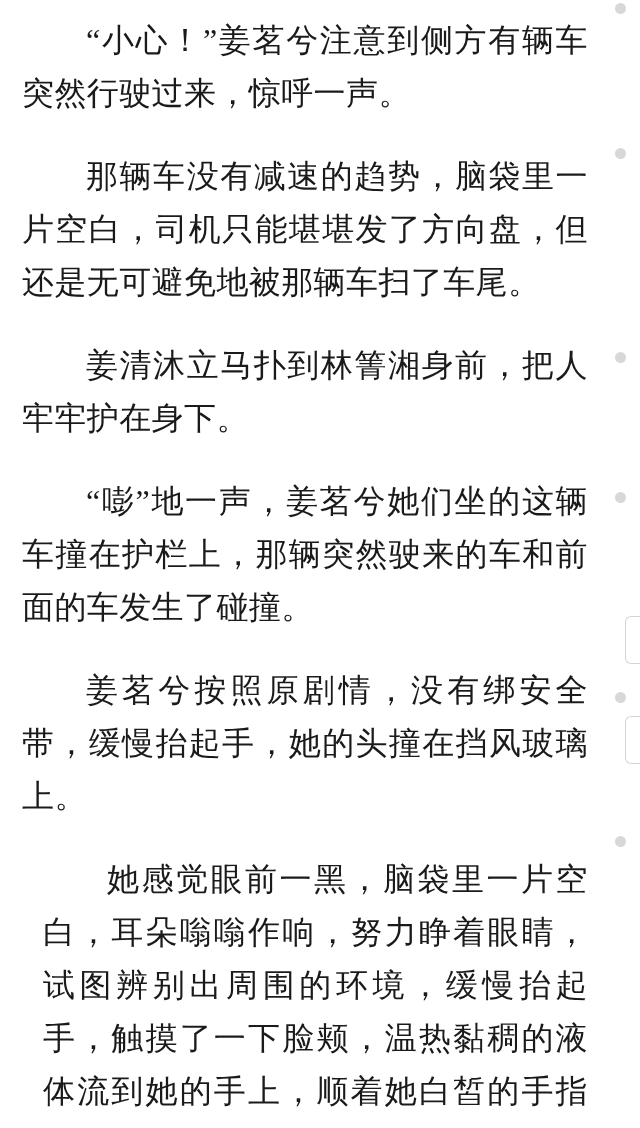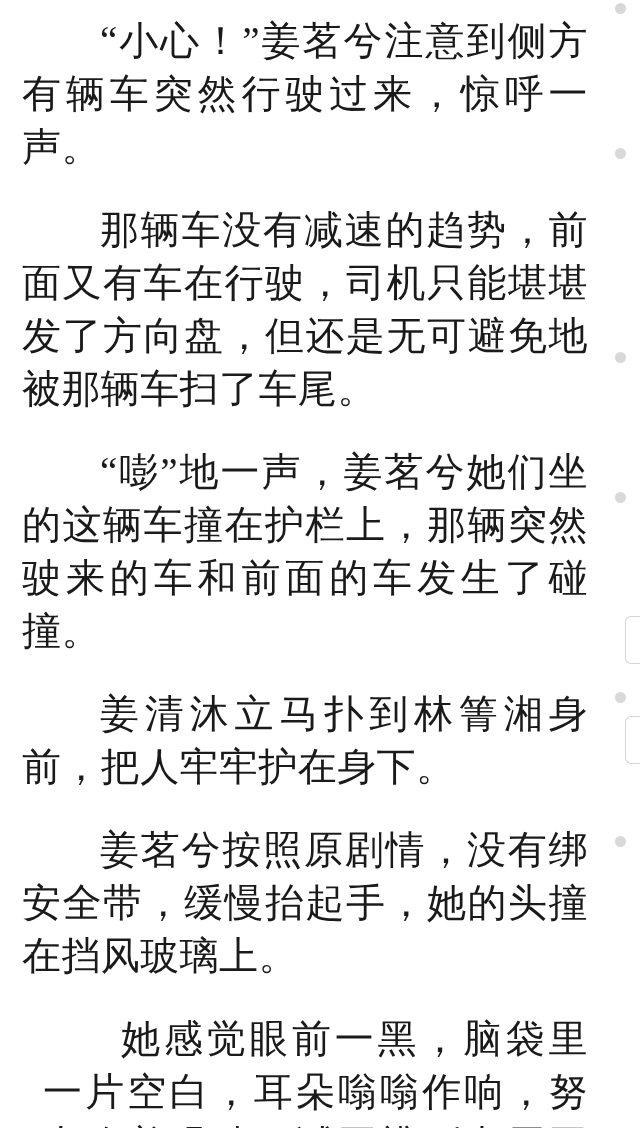--- a/index.html
+++ b/index.html
@@ -20,21 +20,21 @@
     left: 0;
     top: 0;
     width: 640px;
     height: 1128px;
     box-sizing: border-box;
     padding: 14px 52px 0 22px;
   }
 
   .para {
     margin: 0 0 30px 0;
-    font-size: 39px;
+    font-size: 32px;
     line-height: 53px;
     color: #1a1a1a;
     text-align: justify;
     text-indent: 2em;
     letter-spacing: 0.4px;
     font-weight: 400;
   }
   .para:last-child {
     margin-bottom: 0;
     margin-left: 21px;
@@ -68,23 +68,23 @@
     border-top-left-radius: 6px;
     border-bottom-left-radius: 6px;
     background: #ffffff;
   }
 </style>
 </head>
 <body>
 
 <div id="reader">
   <p class="para">“小心！”姜茗兮注意到侧方有辆车突然行驶过来，惊呼一声。</p>
-  <p class="para">那辆车没有减速的趋势，前面又有车在行驶，司机只能堪堪发了方向盘，但还是无可避免地被那辆车扫了车尾。</p>
+  <p class="para">那辆车没有减速的趋势，脑袋里一片空白，司机只能堪堪发了方向盘，但还是无可避免地被那辆车扫了车尾。</p>
+  <p class="para">姜清沐立马扑到林箐湘身前，把人牢牢护在身下。</p>
   <p class="para">“嘭”地一声，姜茗兮她们坐的这辆车撞在护栏上，那辆突然驶来的车和前面的车发生了碰撞。</p>
-  <p class="para">姜清沐立马扑到林箐湘身前，把人牢牢护在身下。</p>
   <p class="para">姜茗兮按照原剧情，没有绑安全带，缓慢抬起手，她的头撞在挡风玻璃上。</p>
   <p class="para">她感觉眼前一黑，脑袋里一片空白，耳朵嗡嗡作响，努力睁着眼睛，试图辨别出周围的环境，缓慢抬起手，触摸了一下脸颊，温热黏稠的液体流到她的手上，顺着她白皙的手指滴到车里。</p>
 </div>
 
 <div class="dot-rail">
   <span class="rail-dot" style="top:3px"></span>
   <span class="rail-dot" style="top:148px"></span>
   <span class="rail-dot" style="top:352px"></span>
   <span class="rail-dot" style="top:492px"></span>
   <span class="rail-dot" style="top:692px"></span>

